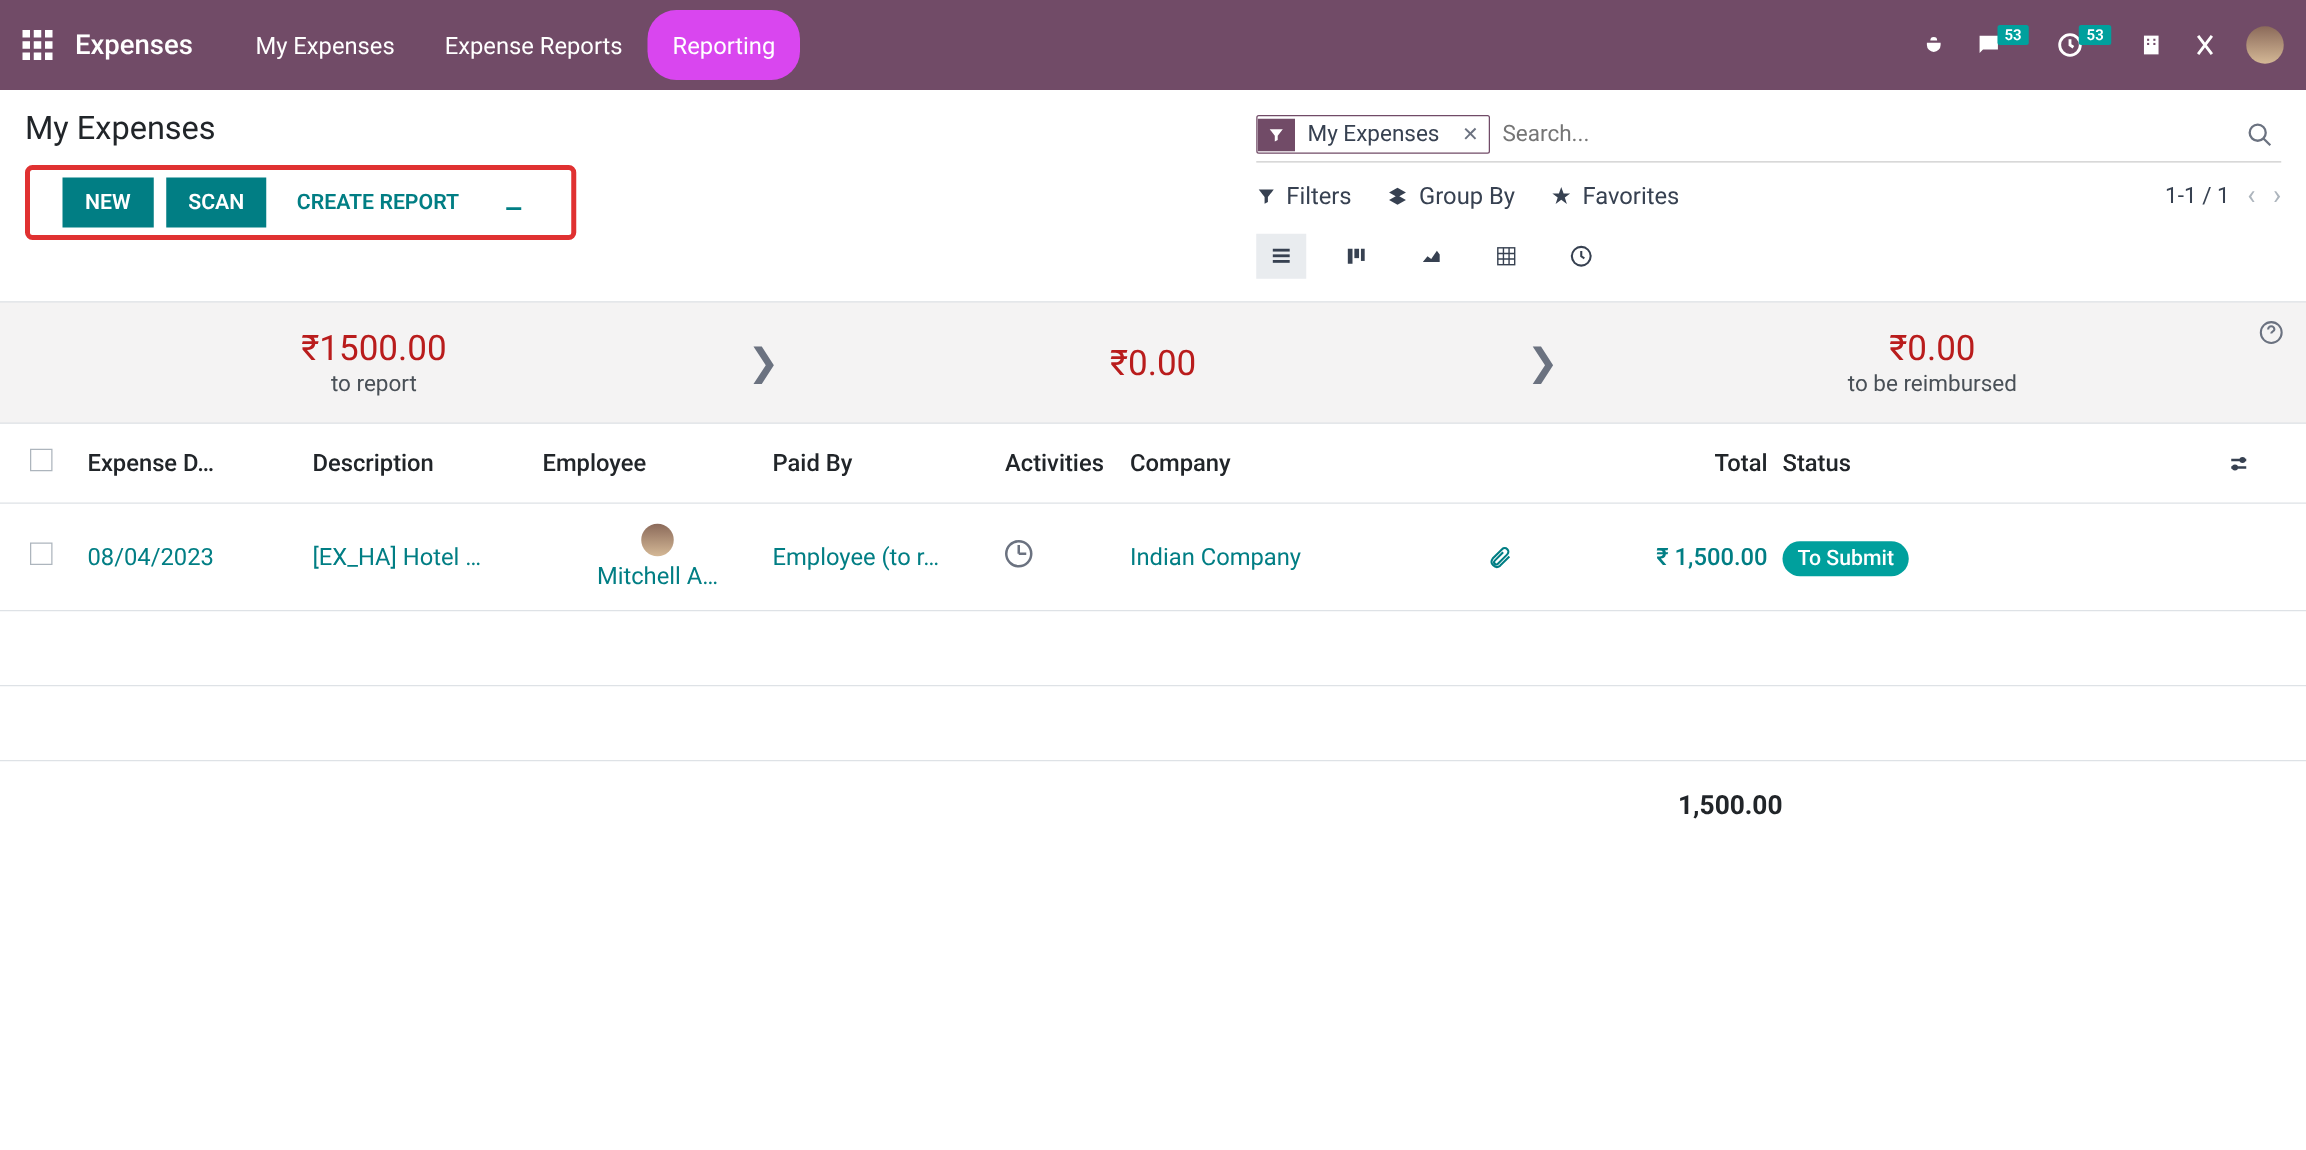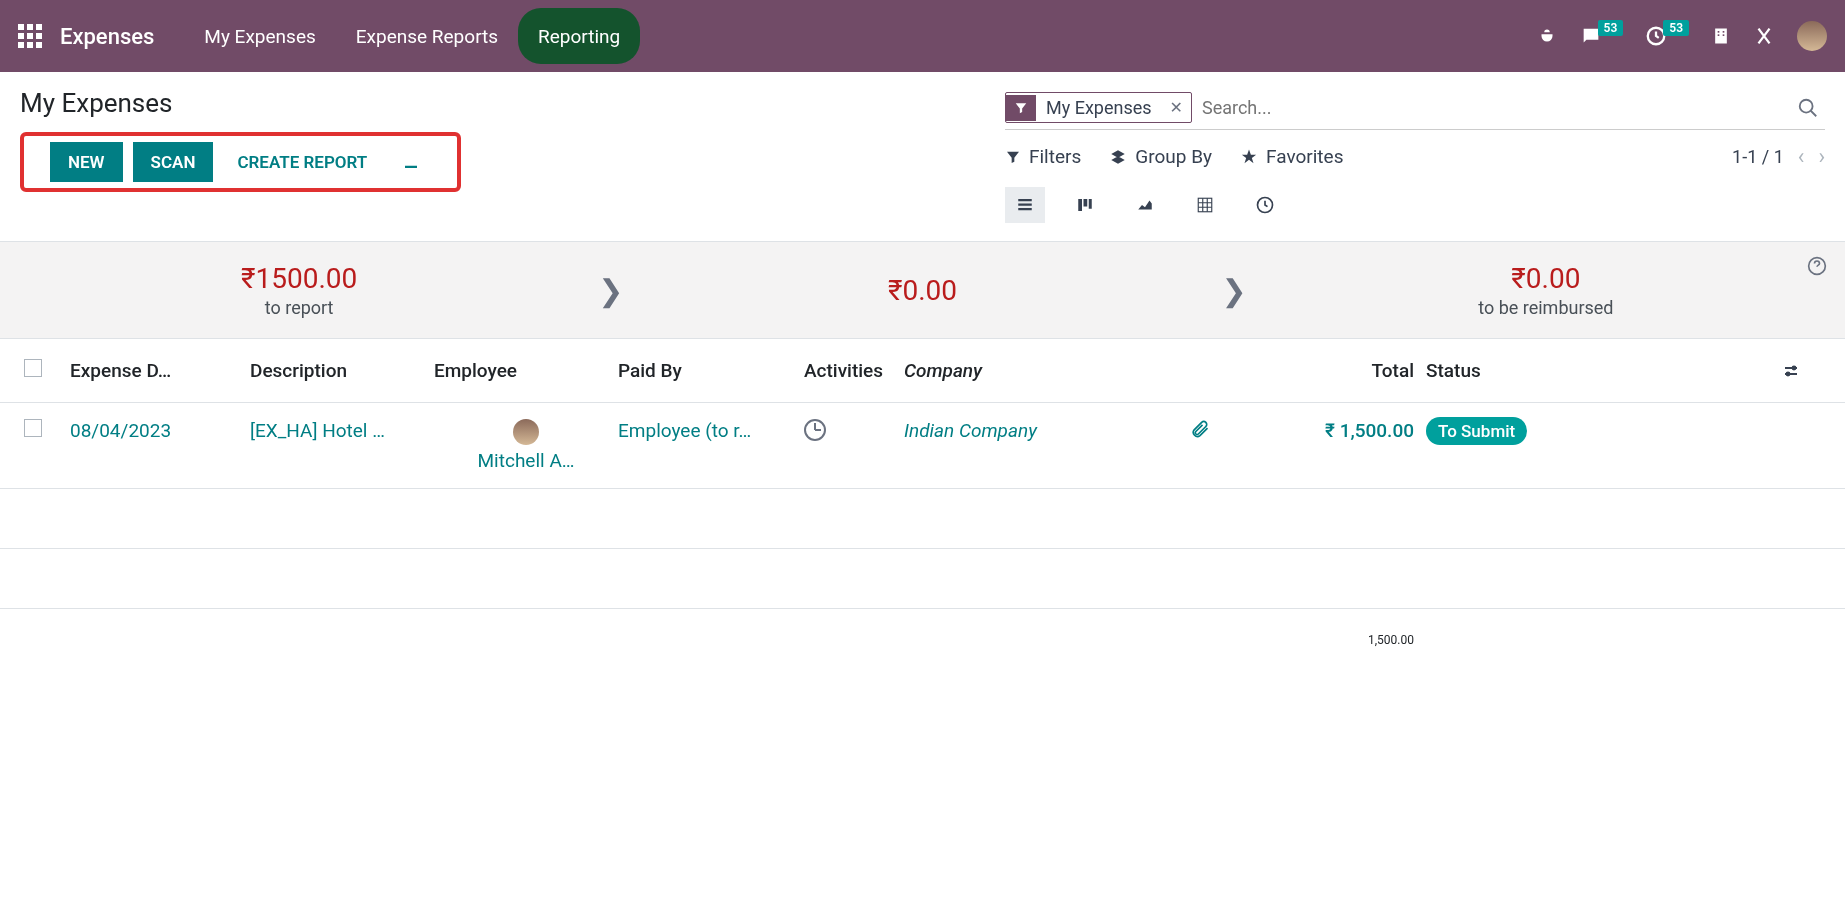--- a/index.html
+++ b/index.html
@@ -4,21 +4,21 @@
 <style>
   * { box-sizing: border-box; margin: 0; padding: 0; font-family: -apple-system, BlinkMacSystemFont, "Segoe UI", Roboto, sans-serif; }
   body { background: #fff; width: 1845px; }
   .topbar { background: #714B67; height: 72px; display: flex; align-items: center; color: #fff; }
   .topbar-left { display: flex; align-items: center; gap: 0; }
   .apps-icon { padding: 0 18px; display: flex; align-items: center; justify-content: center; }
   .apps-grid { display: grid; grid-template-columns: repeat(3, 6px); grid-gap: 3px; }
   .apps-grid div { width: 6px; height: 6px; background: #fff; }
   .app-title { font-size: 22px; font-weight: 500; padding-right: 30px; }
   .nav-item { padding: 0 20px; height: 56px; display: flex; align-items: center; font-size: 19px; cursor: pointer; }
-  .nav-item.active { background: #14532d; border-radius: 23px; }
+  .nav-item.active { background: #d946ef; border-radius: 23px; }
   .topbar-right { margin-left: auto; display: flex; align-items: center; gap: 22px; padding-right: 18px; }
   .top-icon { color: #fff; position: relative; display: flex; align-items: center; }
   .badge-count { background: #00a09d; color: #fff; font-size: 12px; padding: 1px 6px; border-radius: 2px; font-weight: 600; position: relative; top: -8px; margin-left: -4px; }
   .avatar { width: 30px; height: 30px; border-radius: 50%; background: linear-gradient(#8b6a5a,#d4b896); }
   .control-panel { padding: 16px 20px 8px 20px; display: flex; justify-content: space-between; align-items: flex-start; }
   .cp-left { display: flex; flex-direction: column; gap: 14px; }
   .page-title { font-size: 26px; color: #212529; }
   .action-buttons { display: flex; align-items: center; gap: 10px; border: 4px solid #e03131; padding: 6px 26px; border-radius: 6px; width: fit-content; }
   .btn-primary { background: #017e84; color: #fff; border: none; padding: 10px 18px; font-size: 17px; font-weight: 600; cursor: pointer; }
   .btn-link { background: none; border: none; color: #017e84; font-size: 17px; font-weight: 600; padding: 10px 14px; cursor: pointer; }
@@ -45,37 +45,37 @@
   .summary-label { color: #495057; font-size: 18px; margin-top: 2px; }
   .summary-arrow { color: #6b7280; font-size: 30px; padding: 0 40px; }
   .help-icon { position: absolute; right: 18px; top: 14px; color: #6b7280; }
   .table-header { display: flex; align-items: center; padding: 20px 24px; border-bottom: 1px solid #dee2e6; font-size: 19px; color: #212529; font-weight: 500; }
   .col-check { width: 46px; }
   .col-date { width: 180px; }
   .col-desc { width: 184px; }
   .col-emp { width: 184px; }
   .col-paid { width: 186px; }
   .col-act { width: 100px; text-align: left; }
-  .col-comp { width: 286px; font-style: italic; }
+  .col-comp { width: 286px; }
   .col-attach { width: 64px; text-align:center; }
   .col-total { width: 160px; text-align: right; }
   .col-status { width: 130px; padding-left: 12px; }
   .col-settings { width: 40px; margin-left: auto; text-align:right; color:#374151; }
   .checkbox { width: 18px; height: 18px; border: 1px solid #adb5bd; background: #fff; display: inline-block; }
-  .table-row { display: flex; padding: 16px 24px; border-bottom: 1px solid #dee2e6; font-size: 19px; }
+  .table-row { display: flex; align-items: center; padding: 16px 24px; border-bottom: 1px solid #dee2e6; font-size: 19px; }
   .cell-link { color: #017e84; }
   .emp-cell { display: flex; align-items: center; gap: 4px; flex-direction: column; }
   .emp-avatar { width: 26px; height: 26px; border-radius: 50%; background: linear-gradient(#8b6a5a,#d4b896); flex-shrink:0; }
   .clock-icon { width: 22px; height: 22px; border: 2px solid #6b7280; border-radius: 50%; position: relative; display:inline-block; }
   .clock-icon::before { content: ''; position: absolute; width: 2px; height: 7px; background: #6b7280; top: 2px; left: 8px; }
   .clock-icon::after { content: ''; position: absolute; width: 6px; height: 2px; background: #6b7280; top: 8px; left: 9px; }
   .attach-icon { color: #017e84; }
   .status-badge { background: #00a09d; color: #fff; padding: 4px 12px; border-radius: 20px; font-size: 17px; font-weight: 500; white-space:nowrap; }
   .blank-row { height: 60px; border-bottom: 1px solid #dee2e6; }
-  .footer-row { display: flex; padding: 24px; font-size: 12px; font-weight: 400; color: #212529; }
+  .footer-row { display: flex; padding: 24px; font-size: 21px; font-weight: 700; color: #212529; margin-left: 12px; }
   .footer-total { margin-left: 1230px; width: 160px; text-align: right; }
   .ellipsis { white-space: nowrap; overflow: hidden; text-overflow: ellipsis; }
   svg { display: block; }
 </style>
 </head>
 <body>
 
 <div class="topbar">
   <div class="topbar-left">
     <div class="apps-icon">

